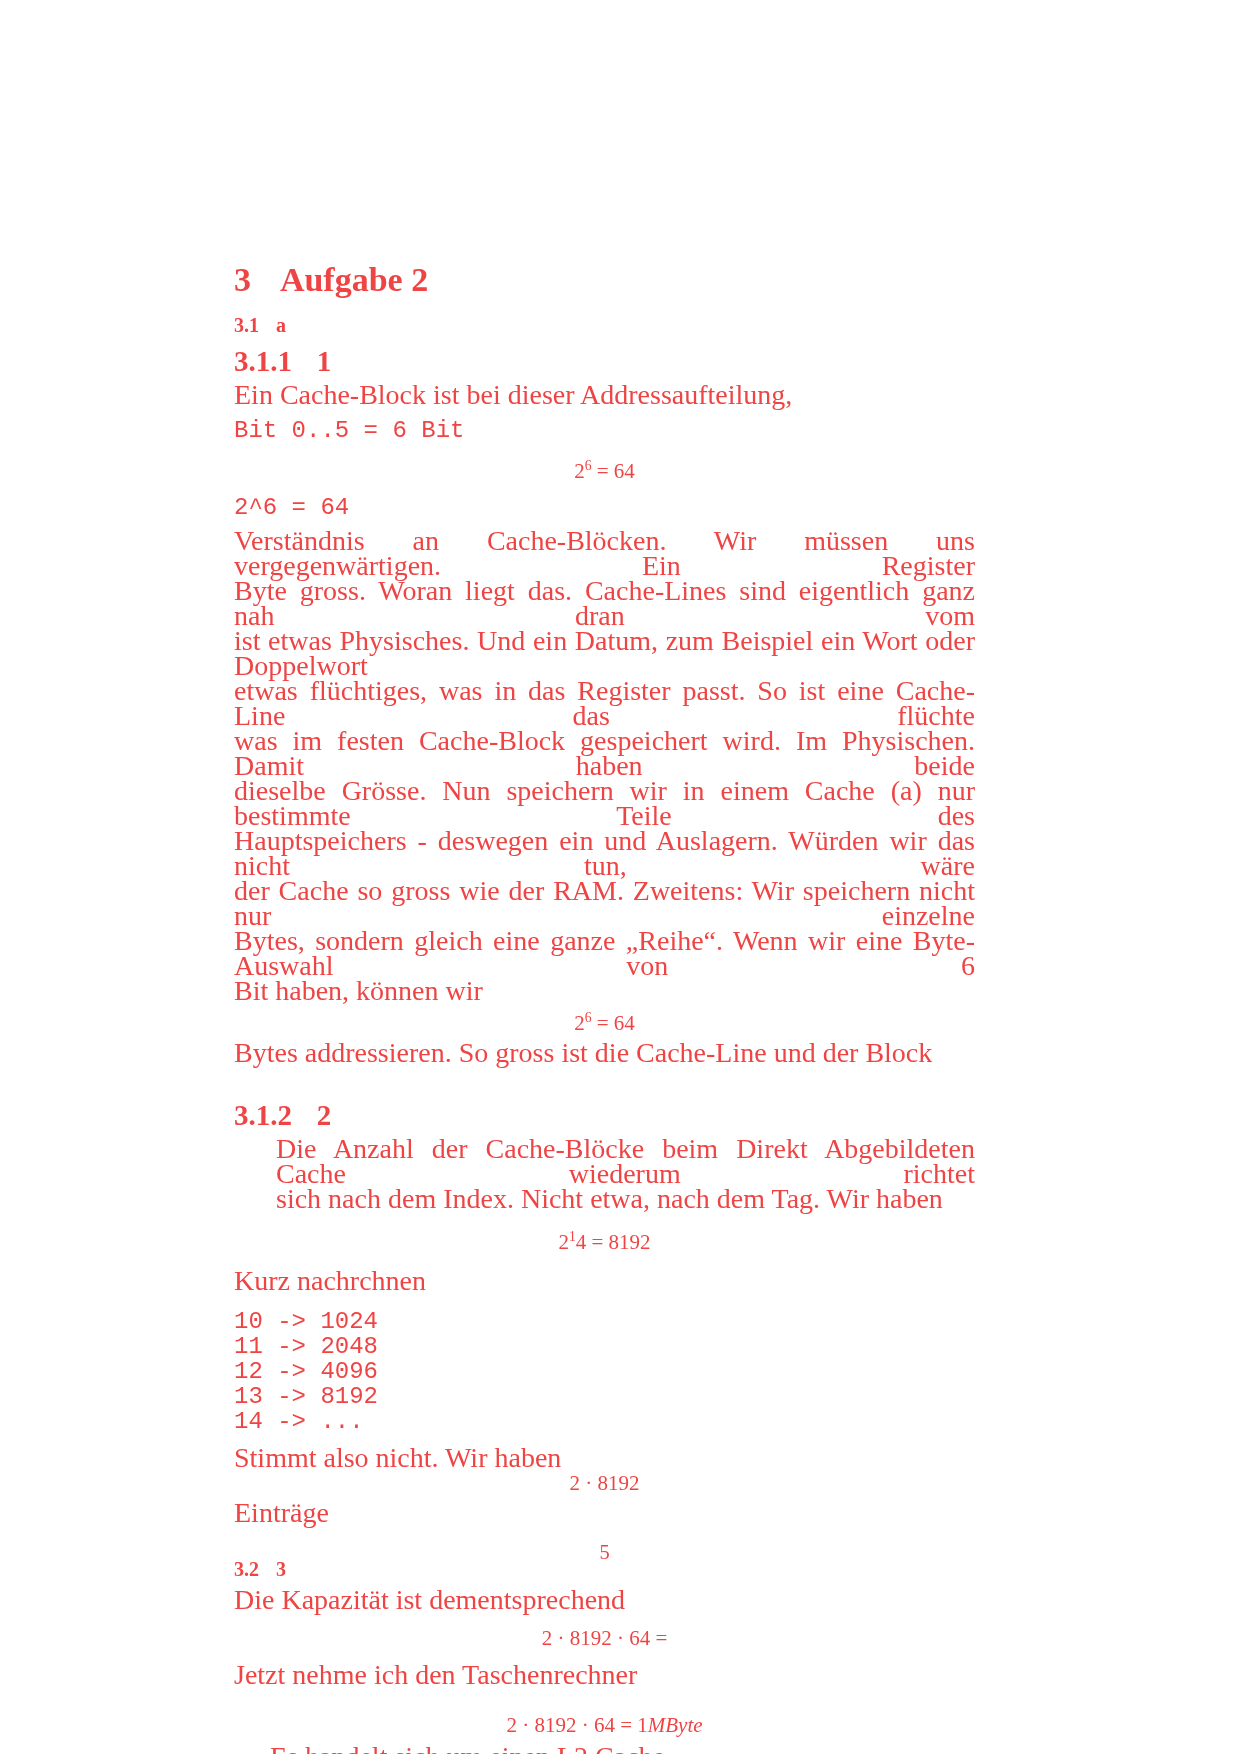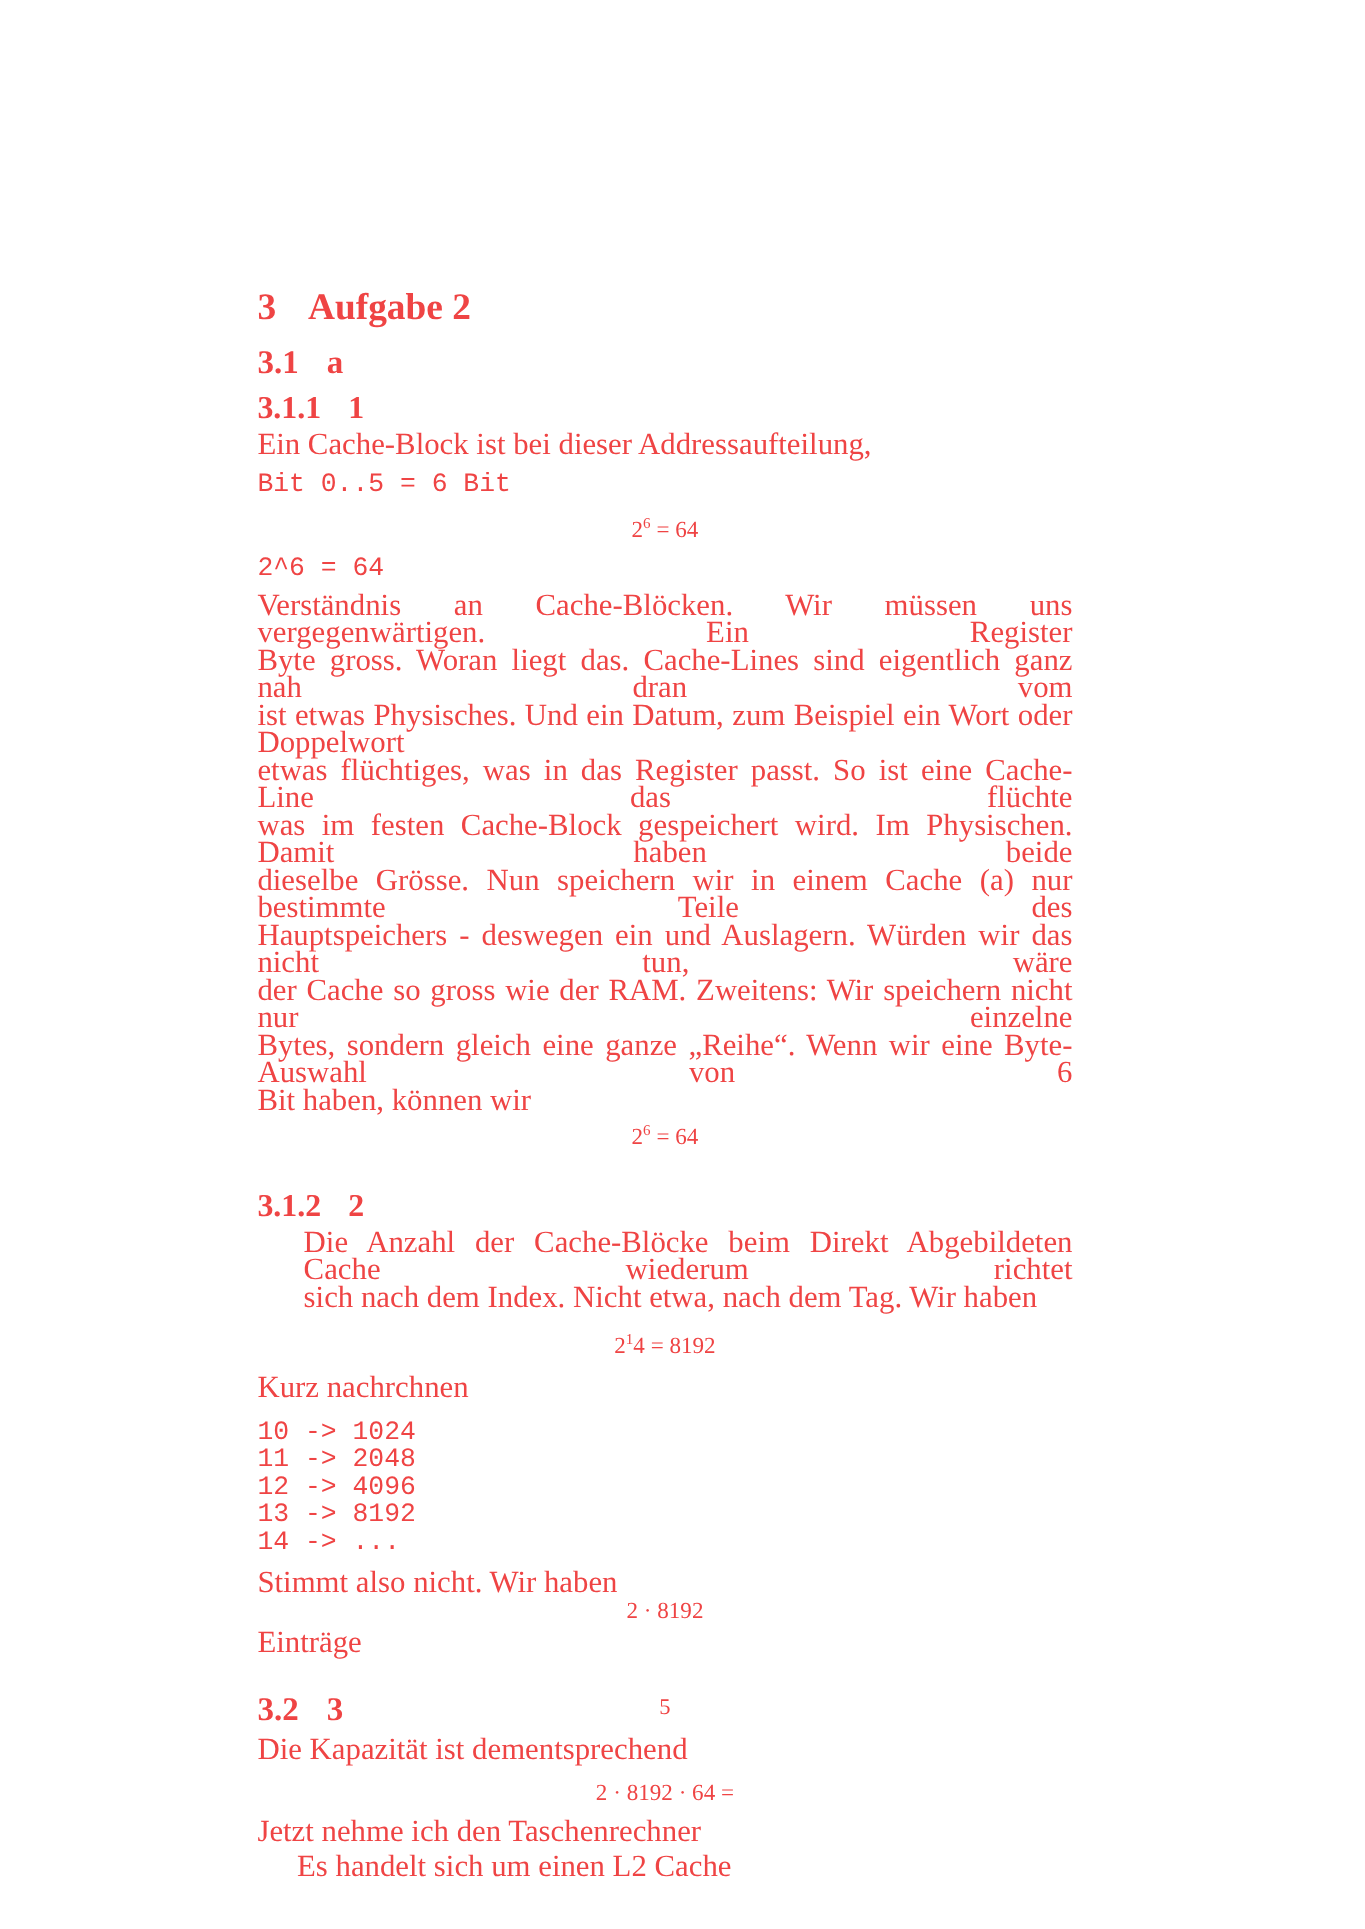--- a/index.html
+++ b/index.html
@@ -13,21 +13,21 @@
     padding-left:20px;
   }
   .content {
     position:absolute;
     left:234px; top:263px;
     width:741px;
   }
   
   .h { font-weight:bold; line-height:1; margin:0; }
   .h1 { font-size:34px; }
-  .h2 { font-size:30px; }
+  .h2 { font-size:20px; }
   .h3 { font-size:29px; }
   .h .num { margin-right:0.85em; }
   .h2.sub31  { margin-top:18px; }
   .h3.sub311 { margin-top:12px; }
   .h3.sub312 { margin-top:36px; }
   .h2.sub32  { margin-top:34px; }
   
   .para { font-size:28px; line-height:25px; margin:0; }
   .jline { text-align:justify; text-align-last:justify; }
   .lline { text-align:left; }
@@ -100,20 +100,21 @@
         <div class="jline">was im festen Cache-Block gespeichert wird. Im Physischen. Damit haben beide</div>
         <div class="jline">dieselbe Grösse. Nun speichern wir in einem Cache (a) nur bestimmte Teile des</div>
         <div class="jline">Hauptspeichers - deswegen ein und Auslagern. Würden wir das nicht tun, wäre</div>
         <div class="jline">der Cache so gross wie der RAM. Zweitens: Wir speichern nicht nur einzelne</div>
         <div class="jline">Bytes, sondern gleich eine ganze „Reihe“. Wenn wir eine Byte-Auswahl von 6</div>
         <div class="lline">Bit haben, können wir</div>
       </div>
 
     <div class="math mt-math2"><span>2</span><span class="msup">6</span><span> = 64</span></div>
 
+    <p class="para mt-p3">Bytes addressieren. So gross ist die Cache-Line und der Block</p>
 
     <div class="h h3 sub312">
       <span class="num">3.1.2</span><span>2</span>
     </div>
 
     <div class="para mt-p4">
         <div class="jline">Die Anzahl der Cache-Blöcke beim Direkt Abgebildeten Cache wiederum richtet</div>
         <div class="lline">sich nach dem Index. Nicht etwa, nach dem Tag. Wir haben</div>
       </div>
 
@@ -138,19 +139,20 @@
     <div class="h h2 sub32">
       <span class="num">3.2</span><span>3</span>
     </div>
 
     <p class="para mt-p8">Die Kapazität ist dementsprechend</p>
 
     <div class="math mt-math5">2 · 8192 · 64 =</div>
 
     <p class="para mt-p9">Jetzt nehme ich den Taschenrechner</p>
 
+    <div class="math mt-math6"><span>2 · 8192 · 64 = 1</span><span class="mit">MByte</span></div>
 
     <p class="para indent mt-p10">Es handelt sich um einen L2 Cache</p>
 
   </div>
 
   <div class="footer">5</div>
 </div>
 
 </body></html>

